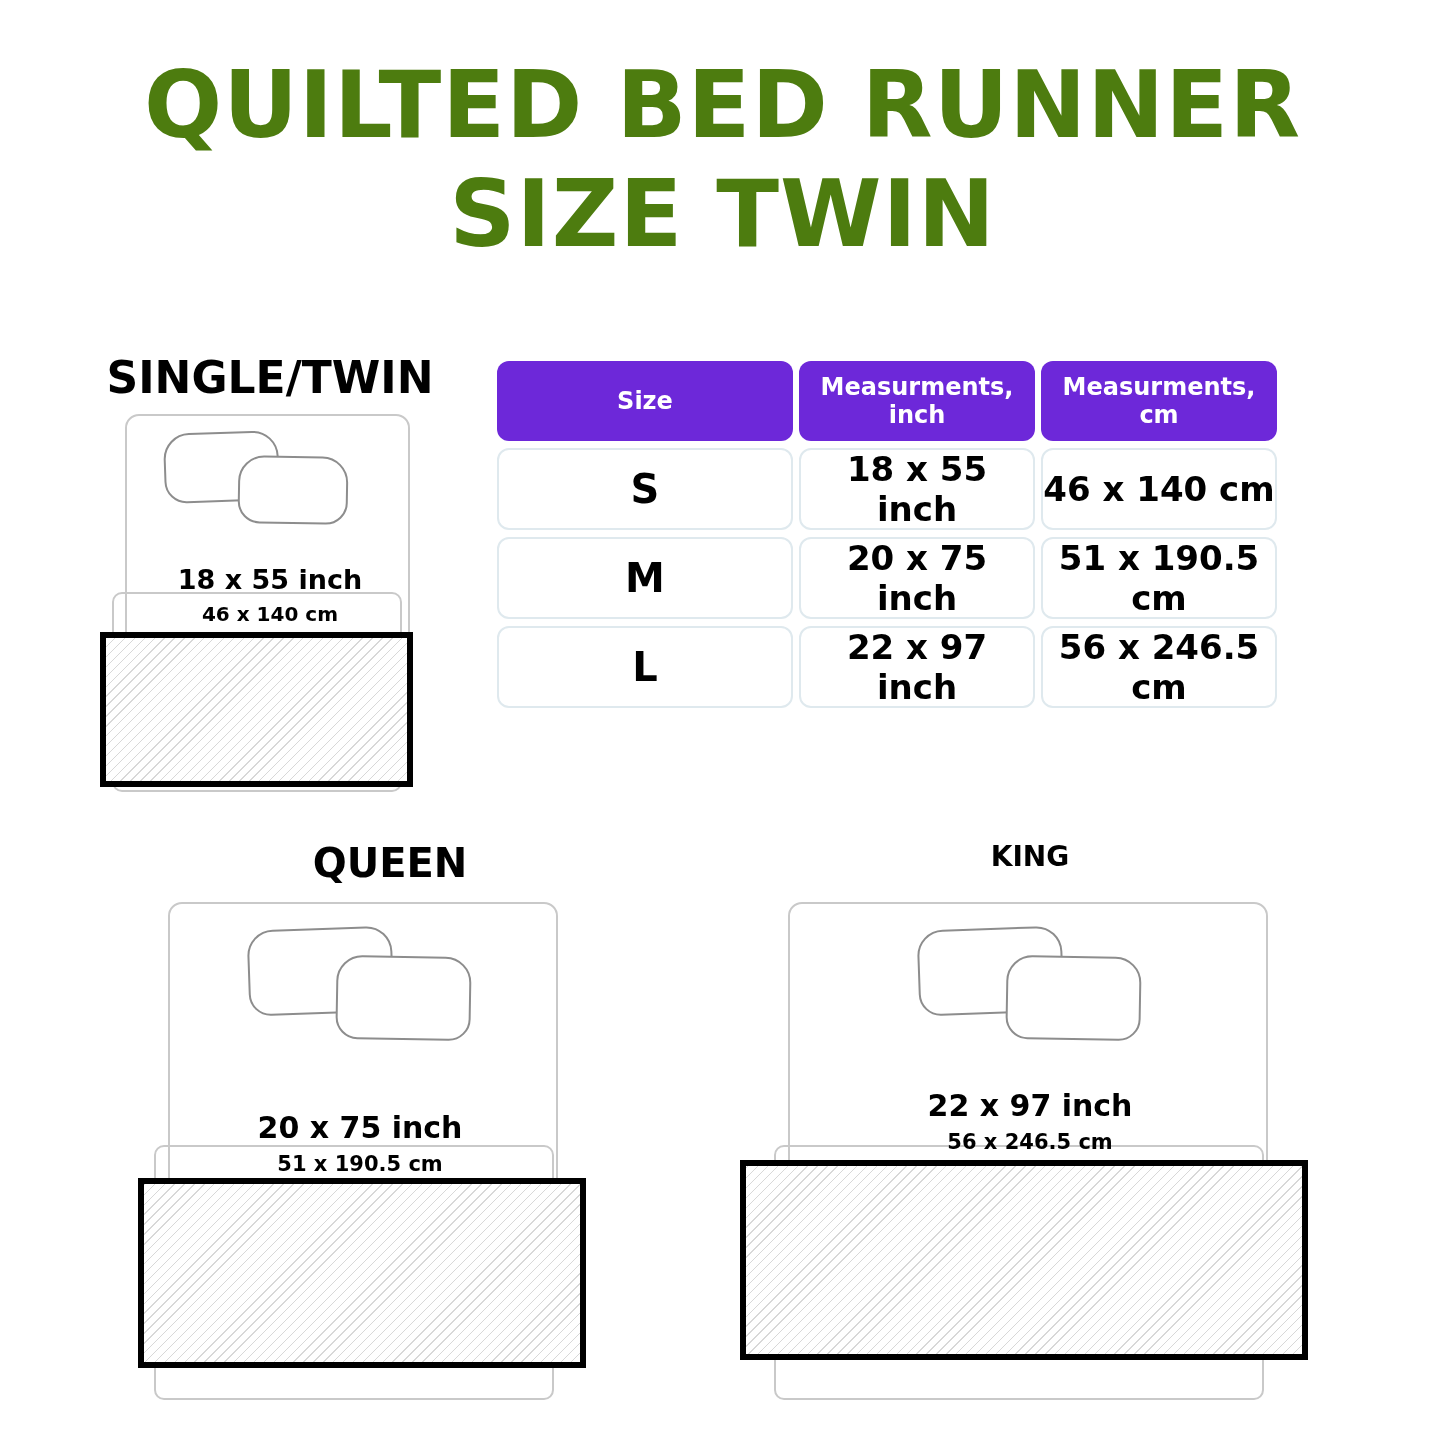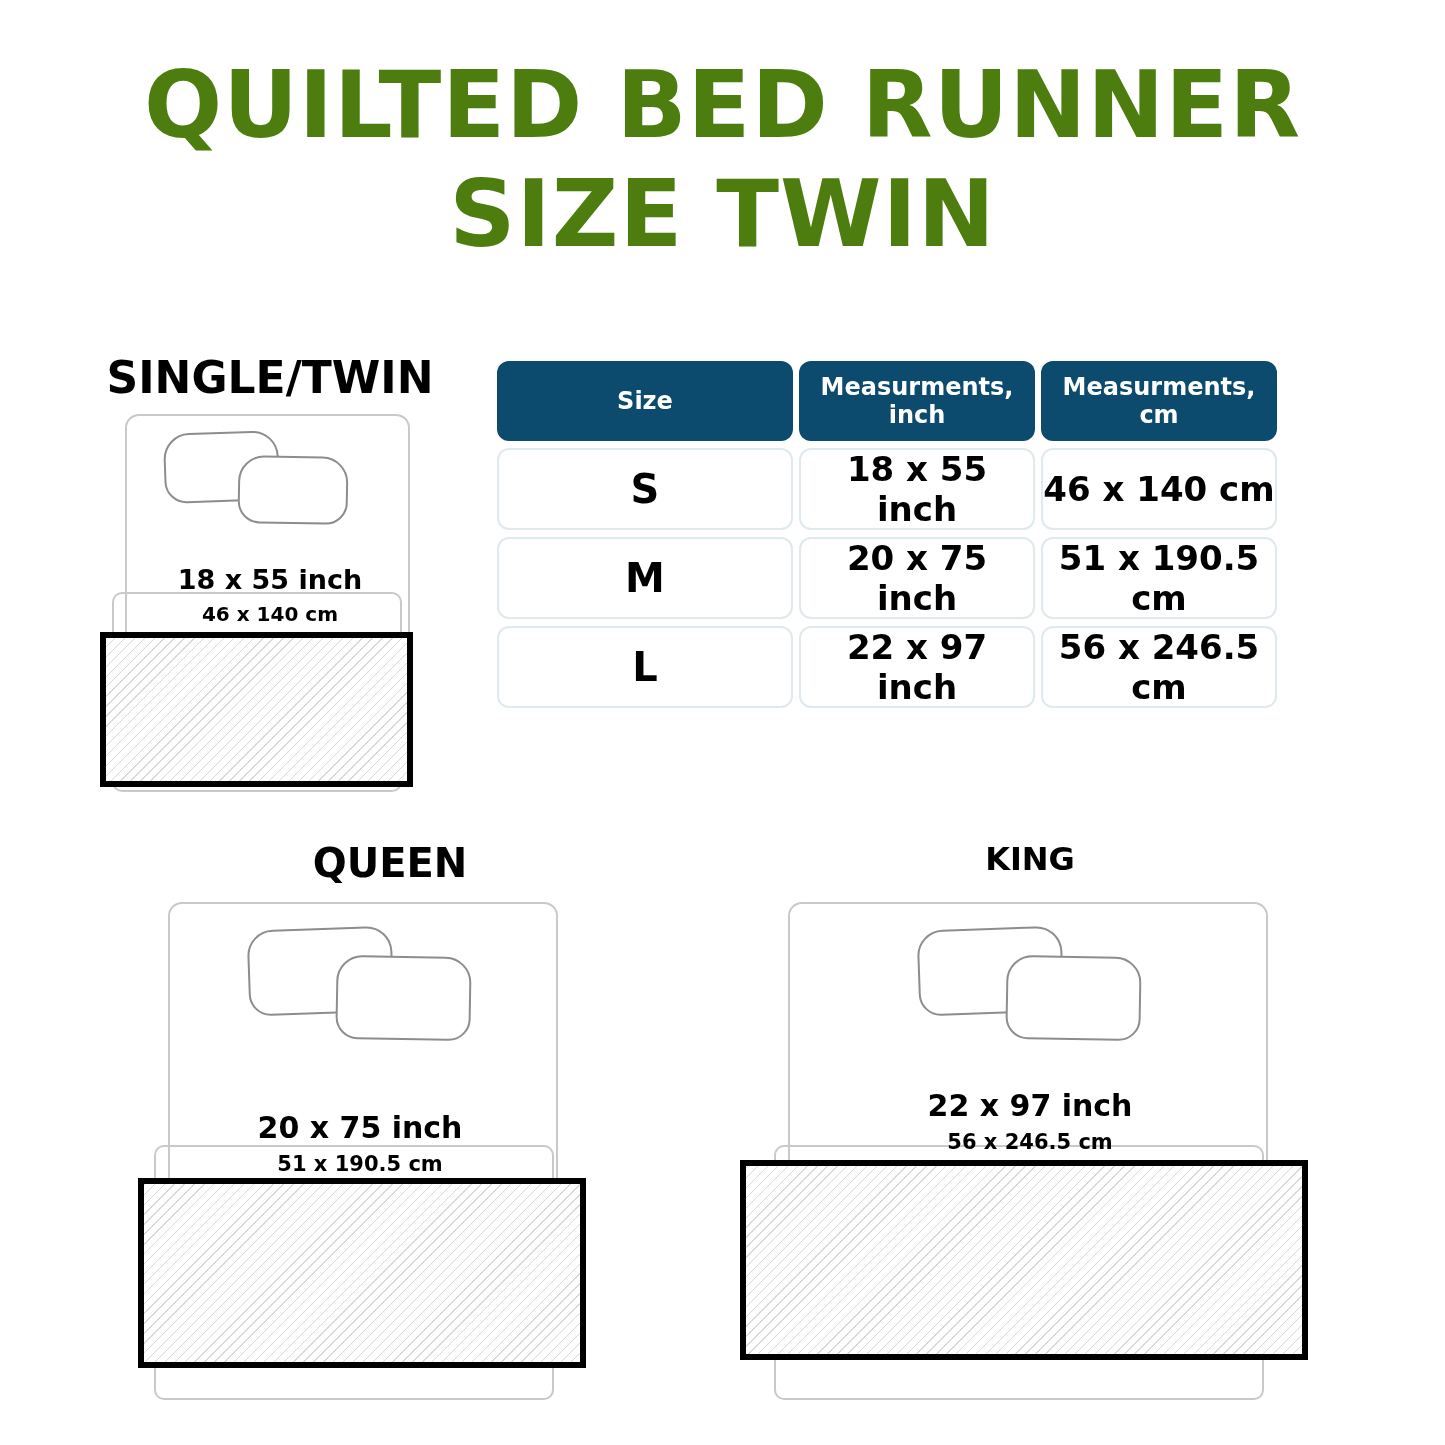--- a/index.html
+++ b/index.html
@@ -48,21 +48,21 @@
     display: flex;
     align-items: center;
     justify-content: center;
     text-align: center;
   }
   .cell.c1 { width: 296px; }
   .cell.c2 { width: 236px; }
   .cell.c3 { width: 236px; }
 
   .head .cell {
-    background: #0c4a6e;
+    background: #6d28d9;
     color: #ffffff;
     height: 80px;
     font-size: 24px;
     font-weight: bold;
     font-family: "DejaVu Sans", sans-serif;
   }
   .body .cell {
     background: #ffffff;
     border: 2px solid #dfe9ee;
     height: 82px;
@@ -196,21 +196,21 @@
   <div class="pillow" style="left:206px; top:116px; width:135px; height:84px; transform:rotate(1deg);"></div>
 
   <div class="runner" style="left:8px; top:338px; width:448px; height:190px;"></div>
 
   <div class="dim-inch" style="left:0; top:270px; width:460px; font-size:30px;">20 x 75 inch</div>
   <div class="dim-cm" style="left:0; top:312px; width:460px; font-size:21px;">51 x 190.5 cm</div>
 </div>
 
 <div class="panel" style="left:750px; top:840px; width:600px; height:580px;">
 
-  <div class="panel-label" style="left:0; top:0; width:560px; font-size:32px;">KING</div>
+  <div class="panel-label" style="left:0; top:0; width:560px; font-size:28px;">KING</div>
 
   <div class="mattress" style="left:38px; top:62px; width:480px; height:315px;"></div>
   <div class="mattress2" style="left:24px; top:305px; width:490px; height:255px;"></div>
 
   <div class="pillow" style="left:168px; top:88px; width:145px; height:86px; transform:rotate(-2deg);"></div>
   <div class="pillow" style="left:256px; top:116px; width:135px; height:84px; transform:rotate(1deg);"></div>
 
   <div class="runner" style="left:-10px; top:320px; width:568px; height:200px;"></div>
 
   <div class="dim-inch" style="left:0; top:248px; width:560px; font-size:30px;">22 x 97 inch</div>

